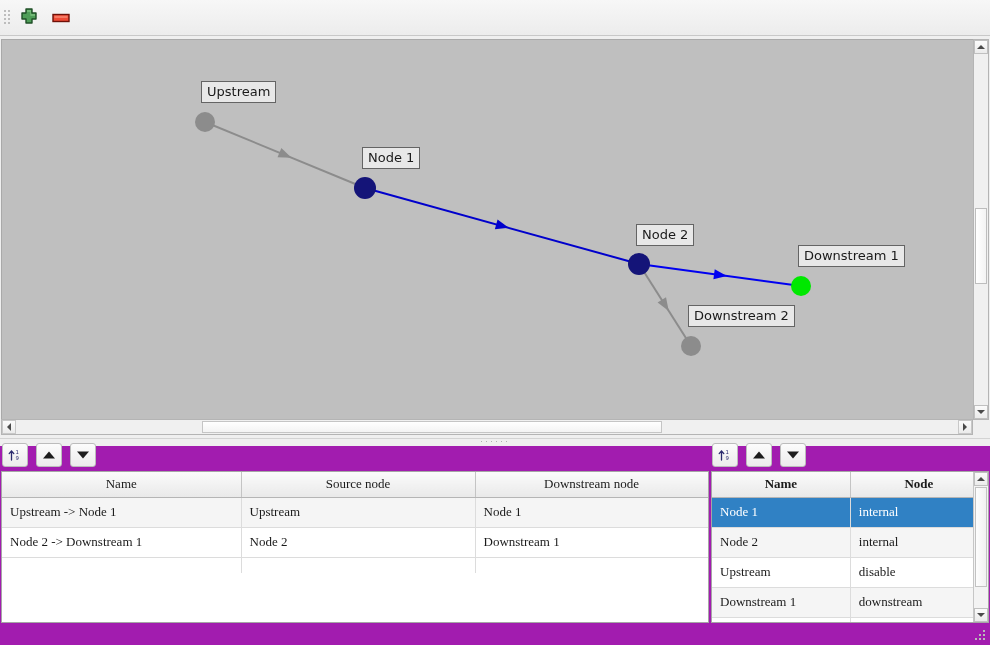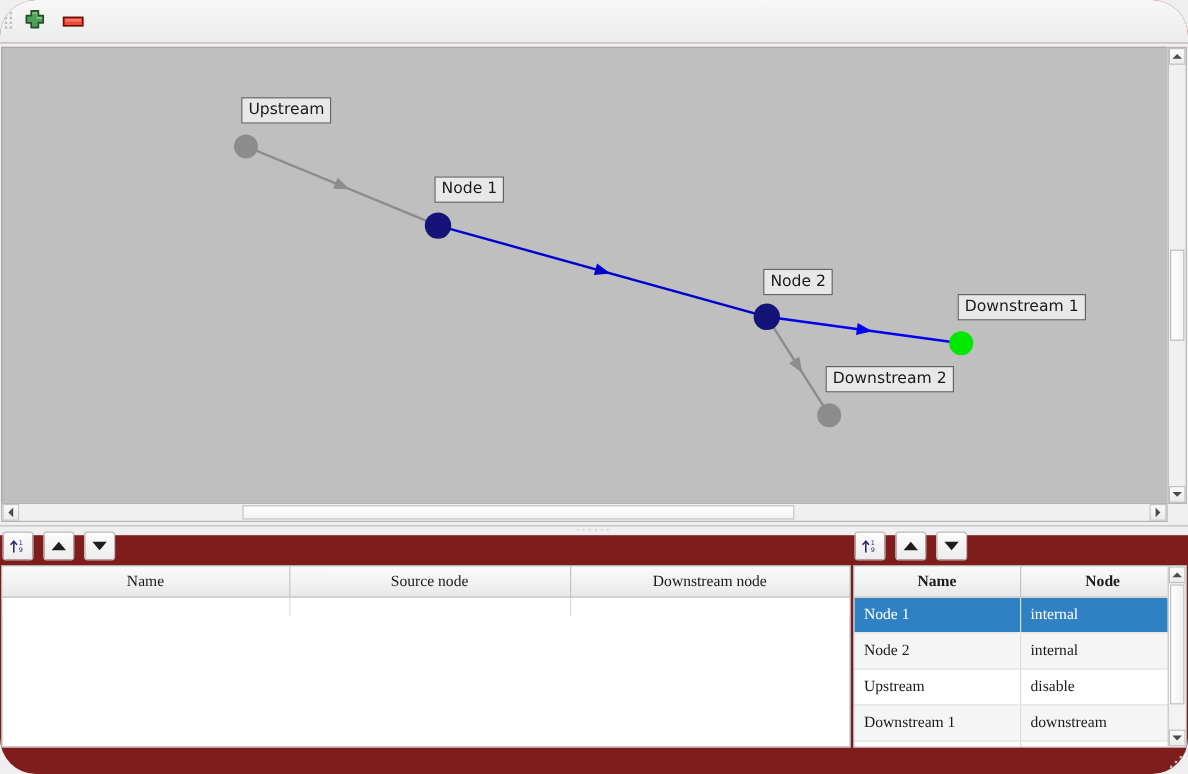--- a/index.html
+++ b/index.html
@@ -6,22 +6,21 @@
     margin: 0;
     padding: 0;
     background: #efefef;
     font-family: "DejaVu Sans", "Liberation Sans", sans-serif;
   }
   #app {
     position: relative;
     width: 990px;
     height: 645px;
     overflow: hidden;
-    background: #7f1d1d;
-    border-radius: 30px;
+    background: #a21caf;
   }
 
   
   #toolbar {
     position: absolute;
     left: 0; top: 0;
     width: 990px; height: 36px;
     background: linear-gradient(#f7f7f7, #ececec);
     border-bottom: 1px solid #c8c8c8;
     box-sizing: border-box;
@@ -452,20 +451,30 @@
           <col style="width:233px">
         </colgroup>
       <thead>
           <tr>
             <th>Name</th>
             <th>Source node</th>
             <th>Downstream node</th>
           </tr>
         </thead>
       <tbody>
+          <tr class="alt">
+            <td>Upstream -&gt; Node 1</td>
+            <td>Upstream</td>
+            <td>Node 1</td>
+          </tr>
+          <tr>
+            <td>Node 2 -&gt; Downstream 1</td>
+            <td>Node 2</td>
+            <td>Downstream 1</td>
+          </tr>
           <tr class="filler">
             <td></td>
             <td></td>
             <td></td>
           </tr>
         </tbody>
     </table>
   </div>
 
   <div class="tbl-wrap" id="right-table-wrap">

